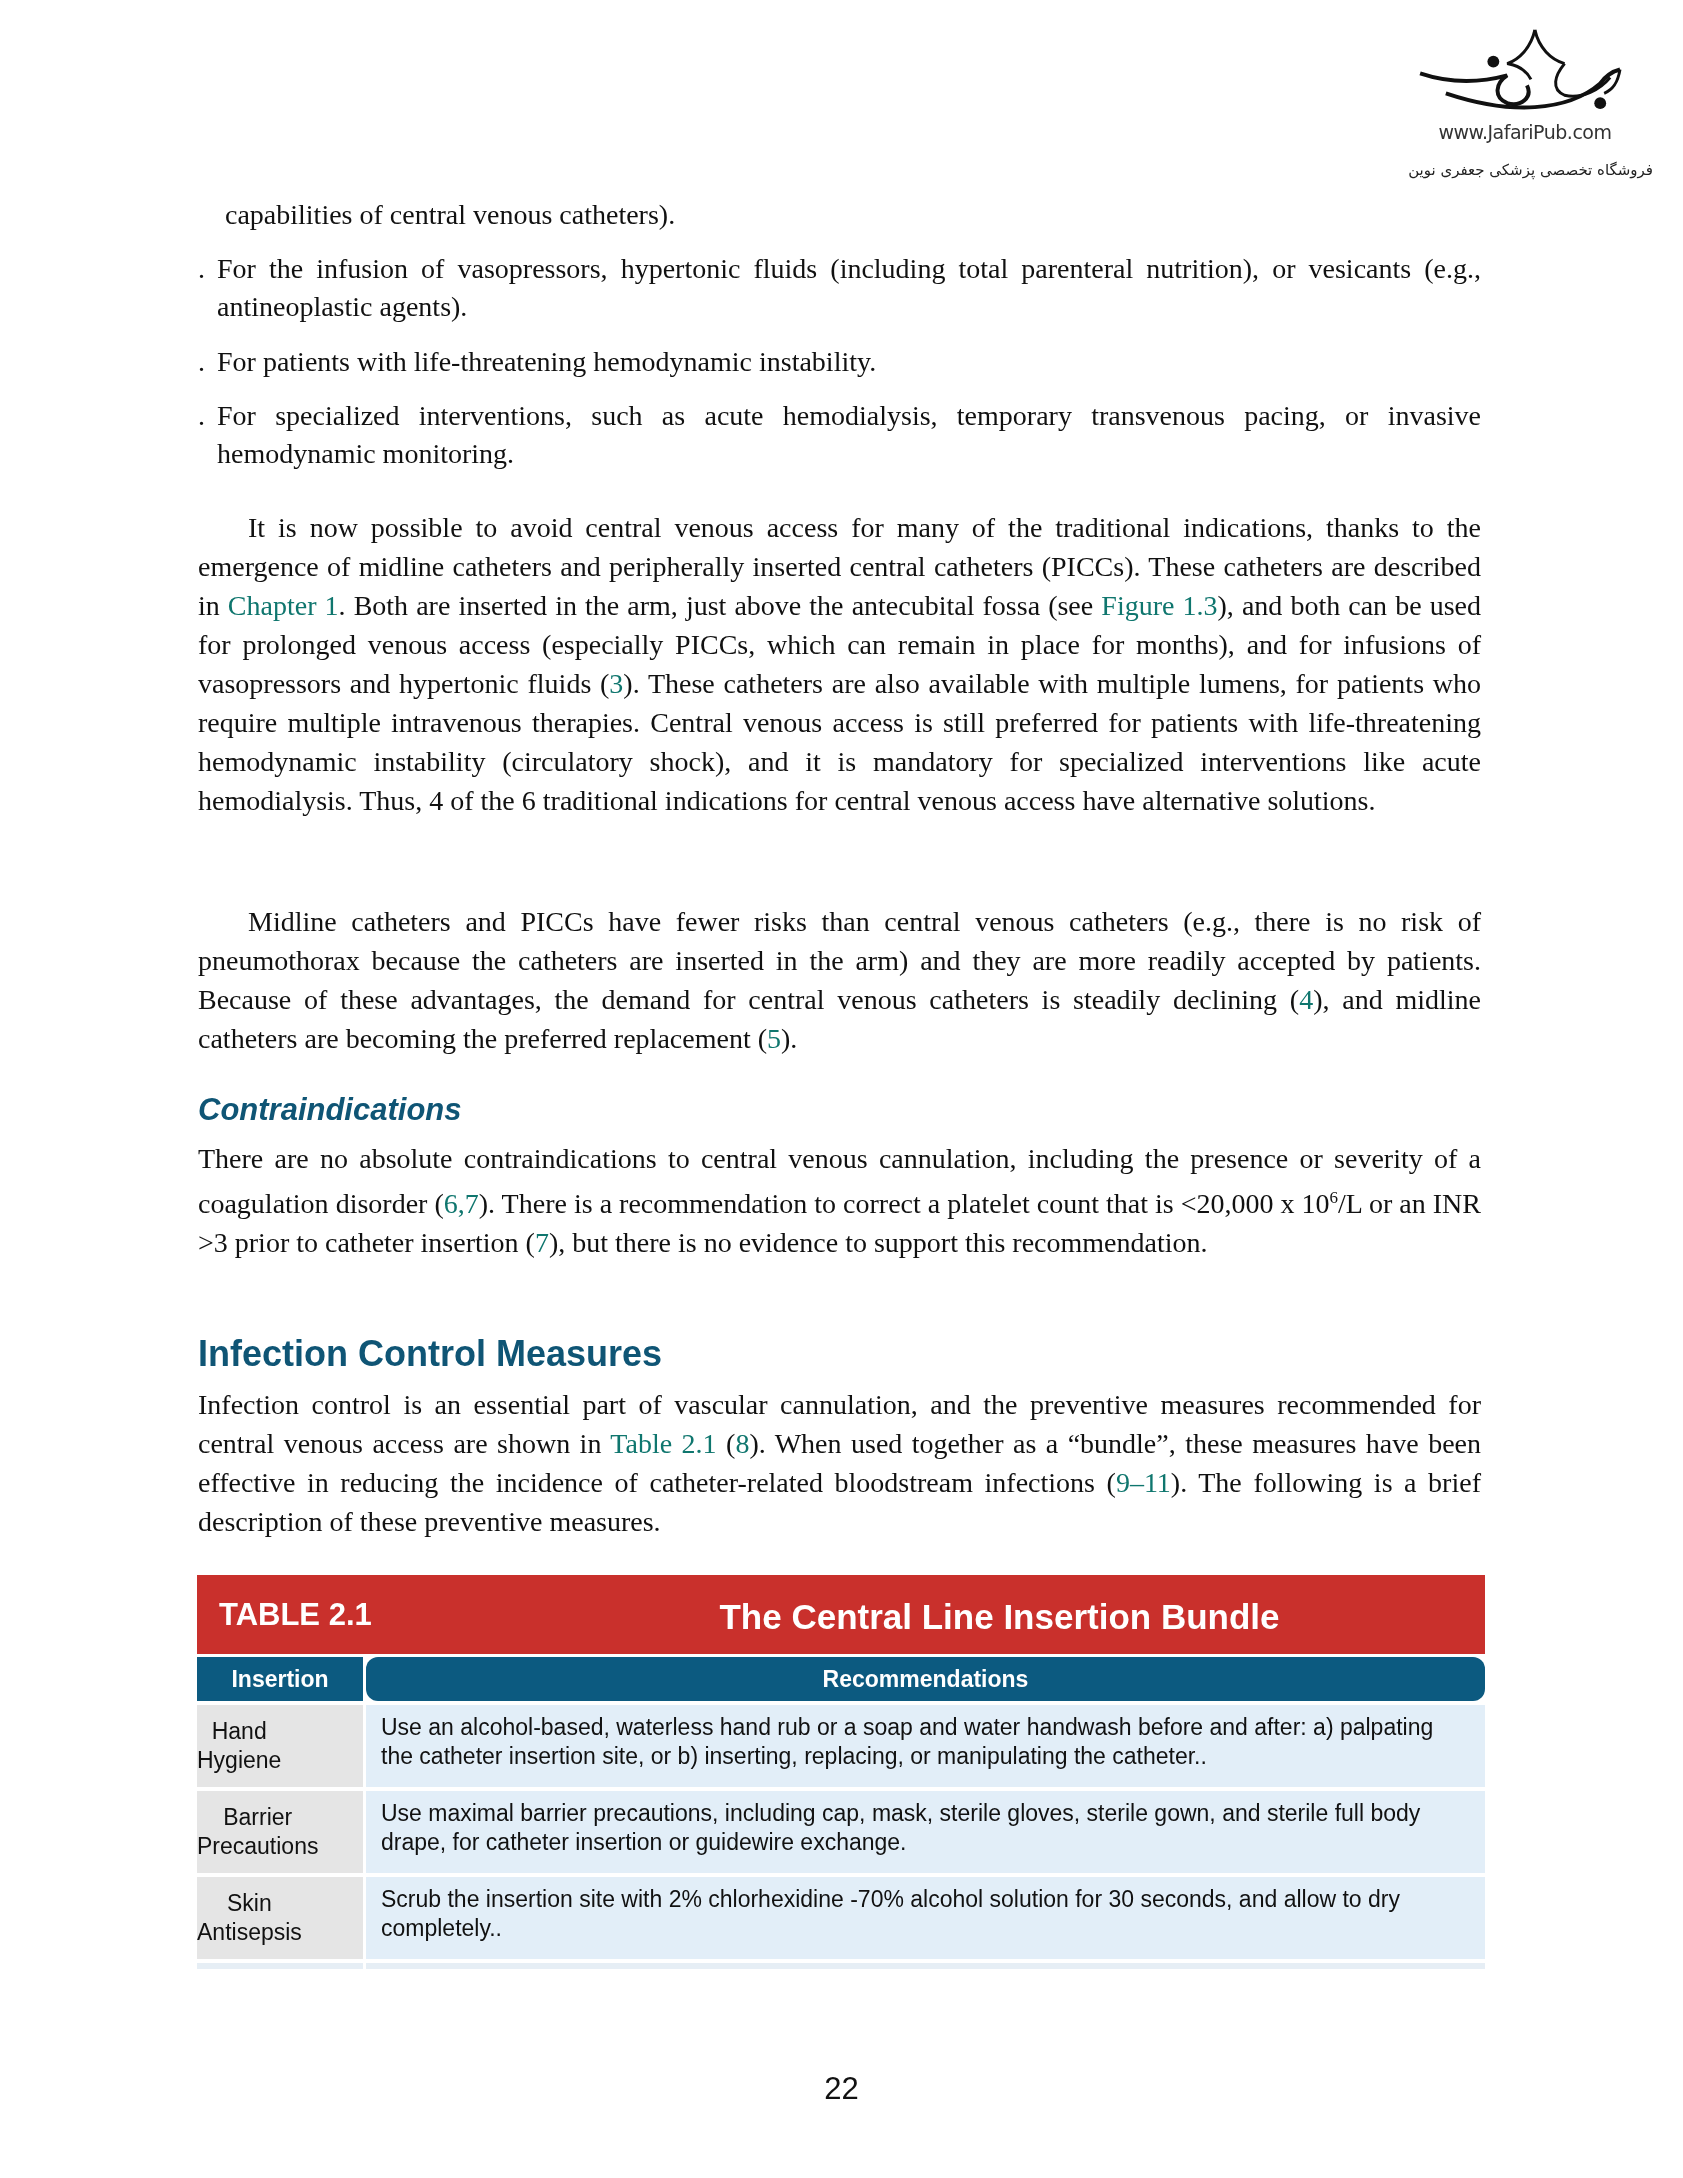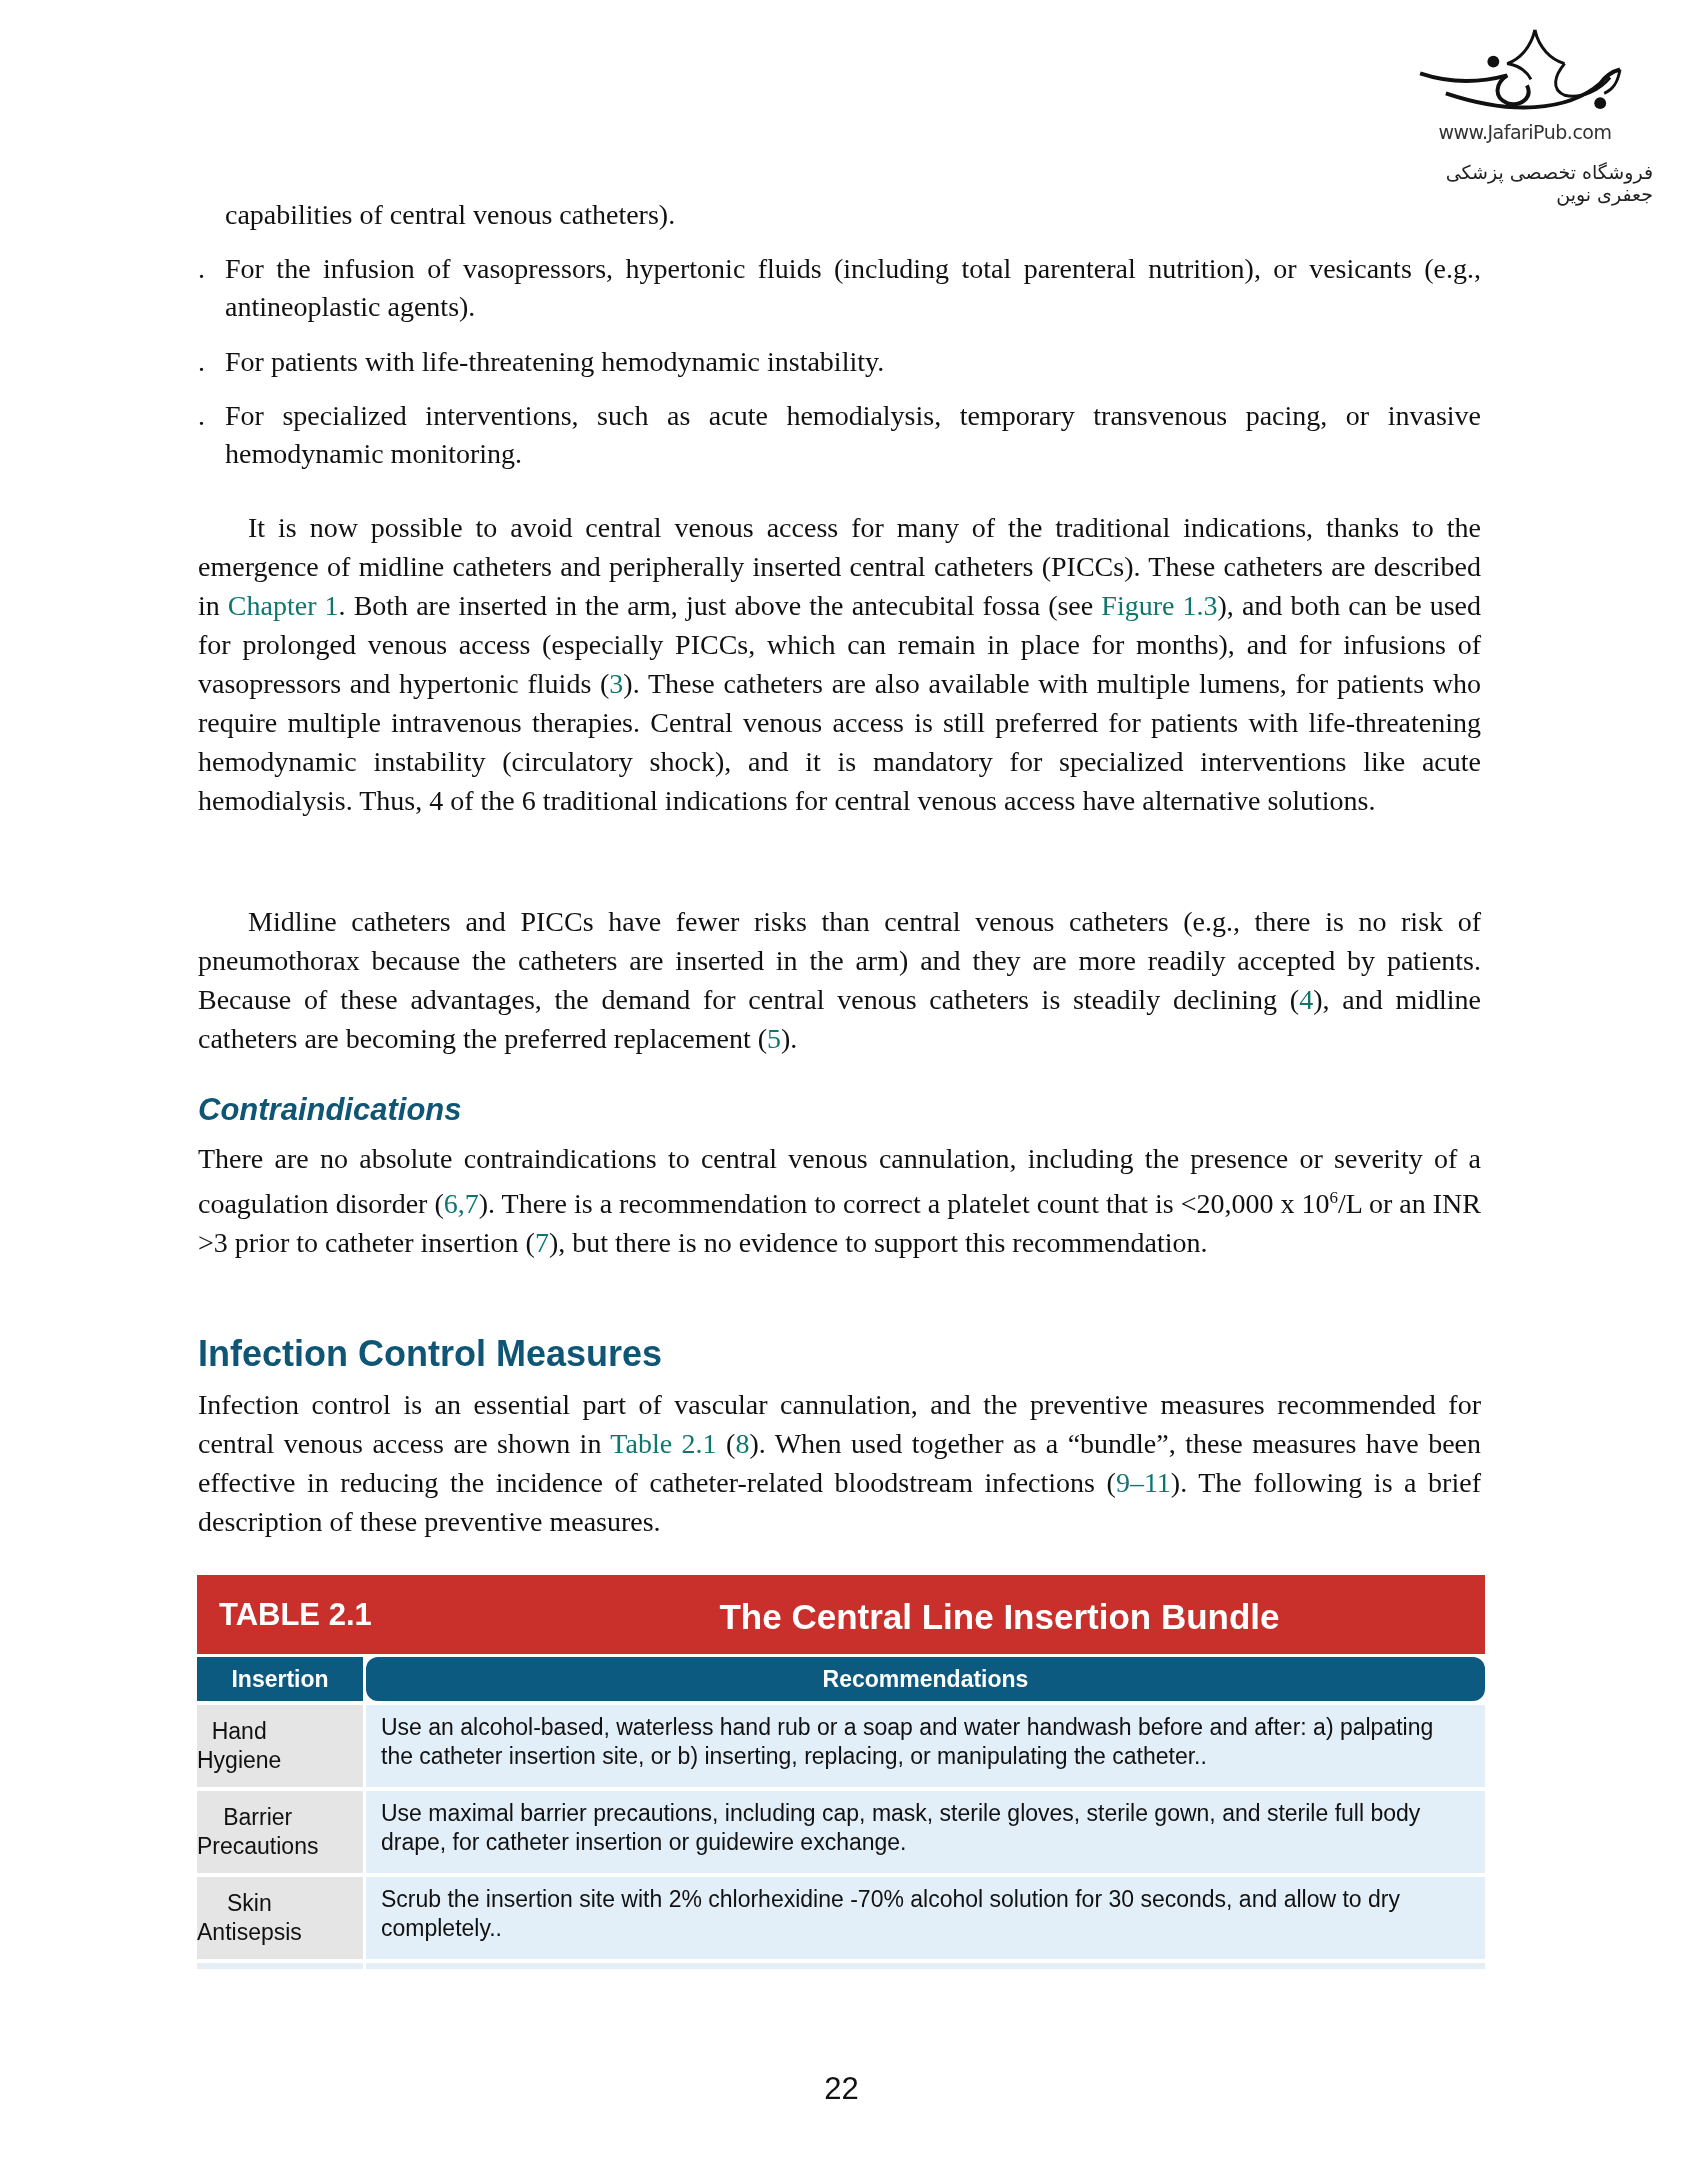--- a/index.html
+++ b/index.html
@@ -5,24 +5,24 @@
   html, body { margin: 0; padding: 0; background: #ffffff; }
   body { width: 1683px; height: 2178px; position: relative; overflow: hidden; }
   .serif { font-family: "Liberation Serif", "DejaVu Serif", serif; color: #111; }
   .sans { font-family: "Liberation Sans", "DejaVu Sans", sans-serif; }
   .block { position: absolute; left: 198px; width: 1283px; font-size: 28px; line-height: 39px; text-align: justify; }
   .indent { text-indent: 50px; }
   .link { color: #0f766e; }
   .logo { position: absolute; left: 1396px; top: 24px; width: 257px; height: 168px; }
   .logo svg { position: absolute; left: 20px; top: 0; }
   .logo .url { position: absolute; left: 12px; top: 97px; width: 234px; text-align: center; font-family: "DejaVu Sans", sans-serif; font-size: 19px; color: #333; letter-spacing: -0.5px; }
-  .logo .fa { position: absolute; left: 0; top: 137px; width: 257px; text-align: right; font-family: "DejaVu Sans", sans-serif; font-size: 19px; color: #222; direction: rtl; }
+  .logo .fa { position: absolute; left: 0; top: 137px; width: 257px; text-align: right; font-family: "DejaVu Sans", sans-serif; font-size: 15px; color: #222; direction: rtl; }
   .bullet { position: absolute; left: 198px; width: 1283px; font-size: 28px; line-height: 38px; }
   .bullet .dot { position: absolute; left: 0; top: 0; width: 20px; }
-  .bullet .txt { margin-left: 27px; text-align: justify; display: block; }
+  .bullet .txt { margin-left: 19px; text-align: justify; display: block; }
   .h-ital { position: absolute; left: 198px; font-size: 31px; font-weight: bold; font-style: italic; color: #0f5575; }
   .h-main { position: absolute; left: 198px; font-size: 36px; font-weight: bold; color: #0f5575; }
   .tbl { position: absolute; left: 197px; top: 1575px; width: 1288px; }
   .tbl-title { height: 79px; background: #c9302c; position: relative; color: #fff; }
   .tbl-title .num { position: absolute; left: 22px; top: 22px; font-size: 31px; font-weight: bold; }
   .tbl-title .name { position: absolute; left: 317px; right: 0; top: 22px; text-align: center; font-size: 35px; font-weight: bold; }
   .tbl-head { margin-top: 3px; height: 44px; display: flex; }
   .tbl-head .c1 { width: 166px; background: #0c5a80; color: #fff; font-weight: bold; font-size: 23px; text-align: center; line-height: 44px; }
   .tbl-head .c2 { flex: 1; margin-left: 3px; background: #0c5a80; color: #fff; font-weight: bold; font-size: 23px; text-align: center; line-height: 44px; border-radius: 12px; }
   .tbl-row { margin-top: 4px; height: 82px; display: flex; }

